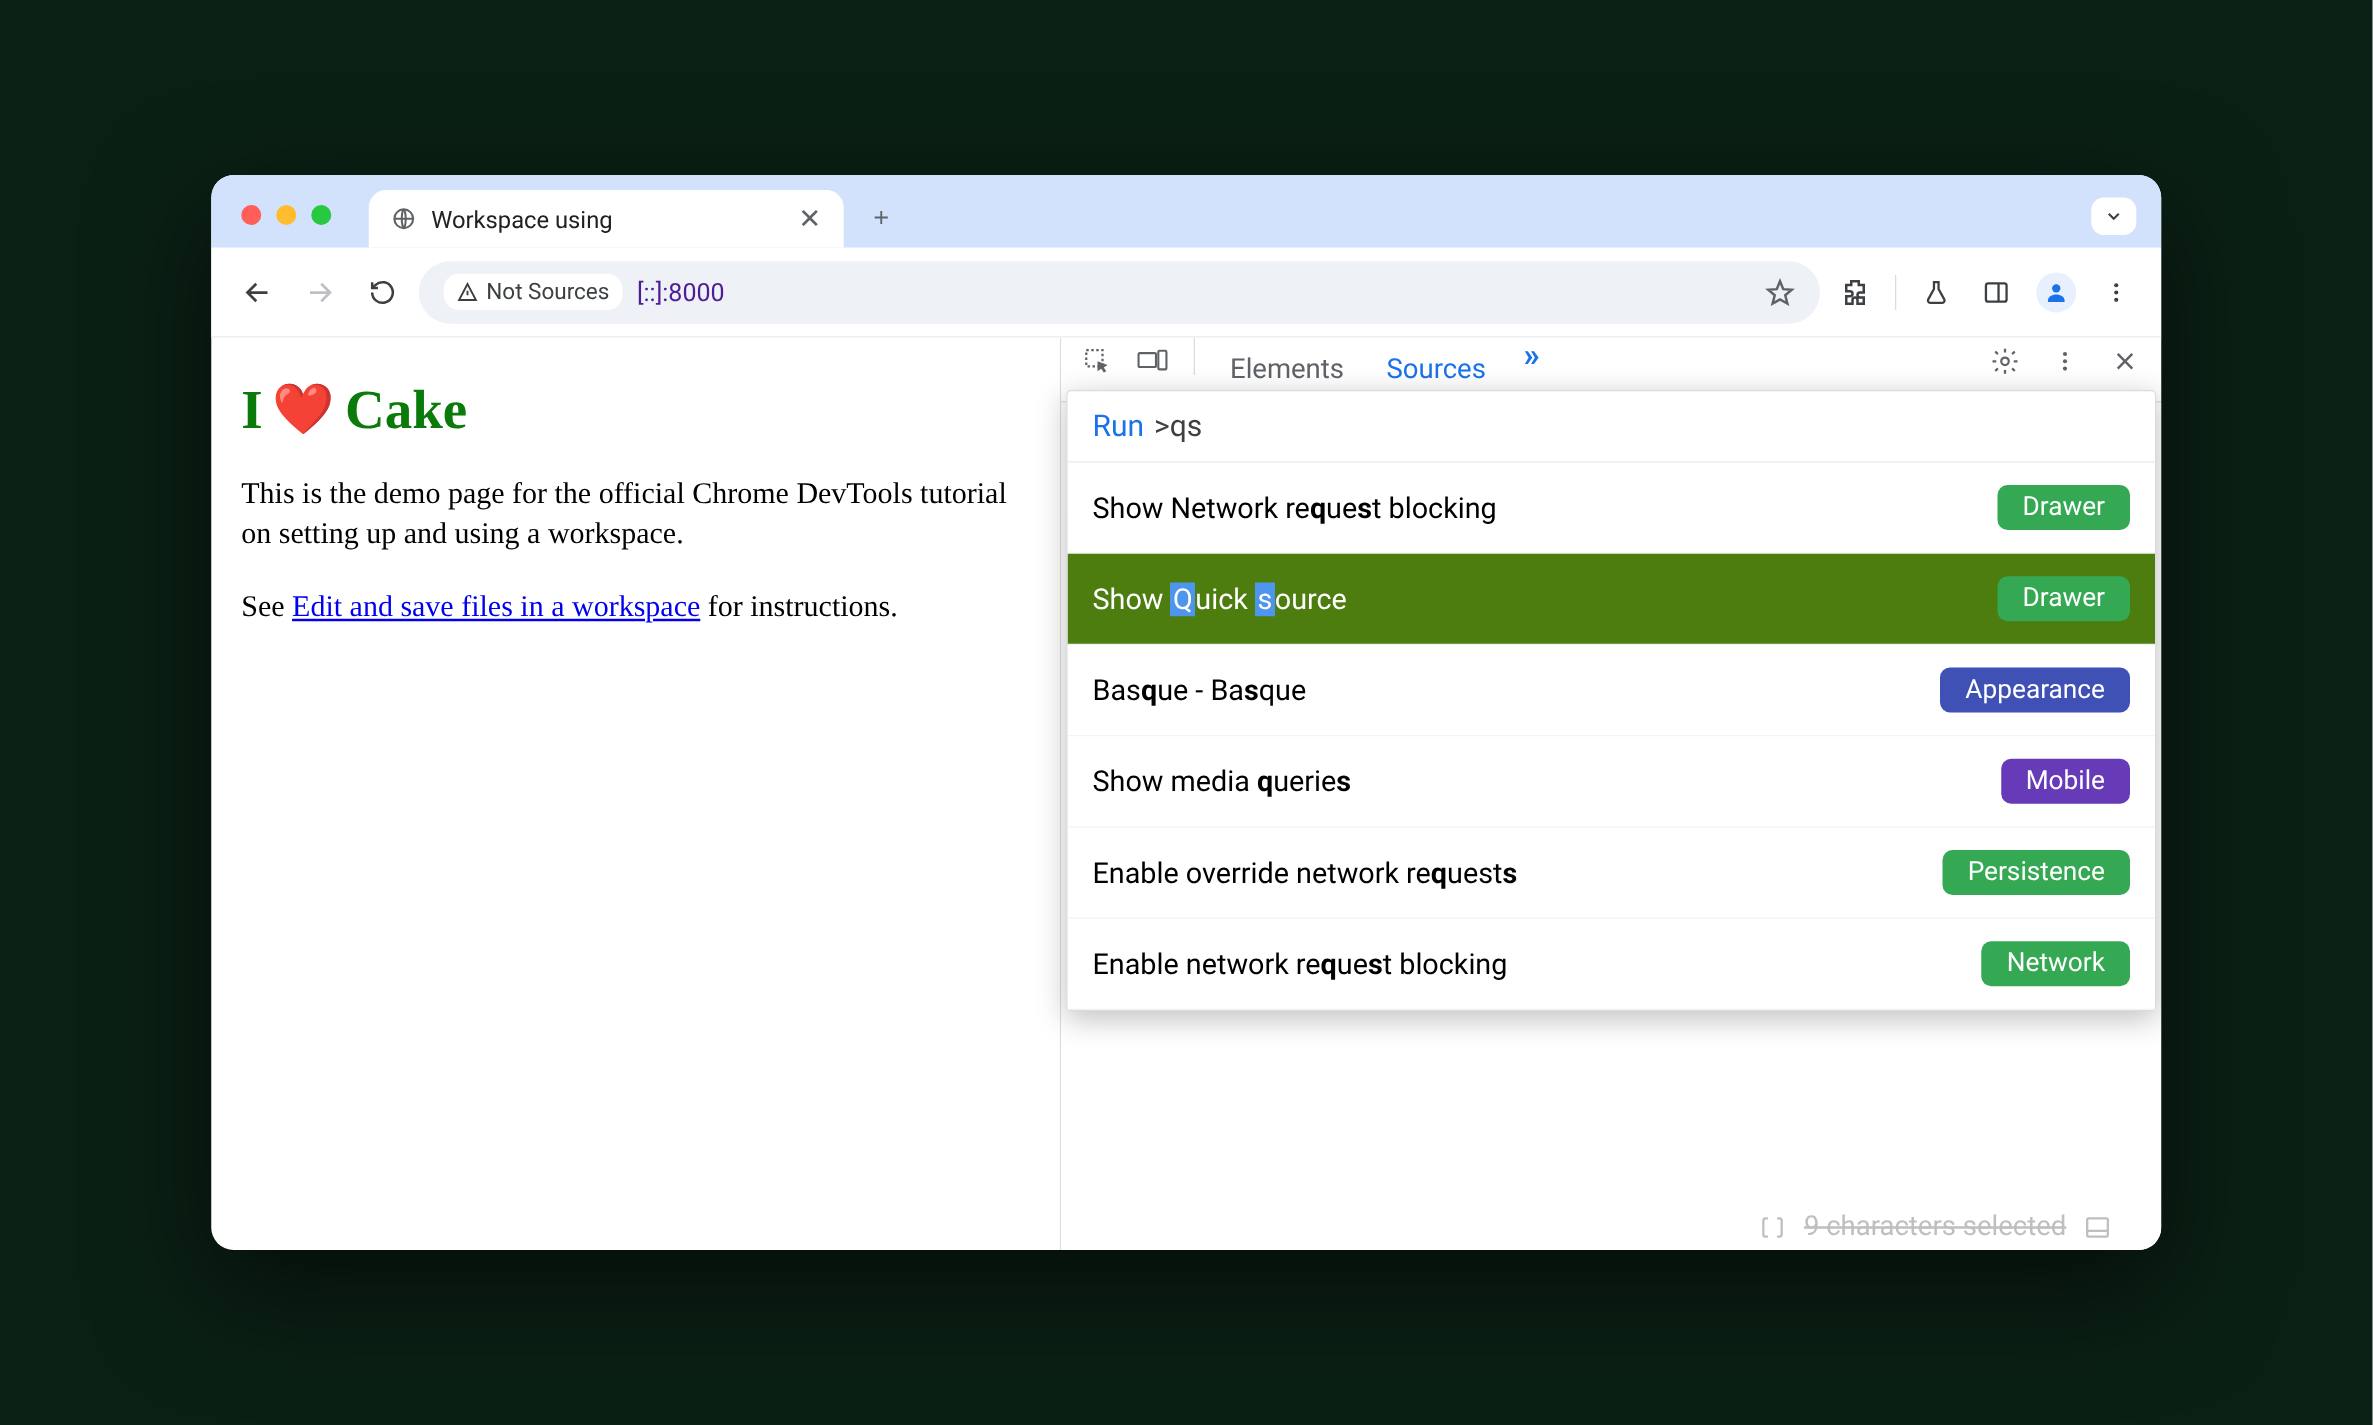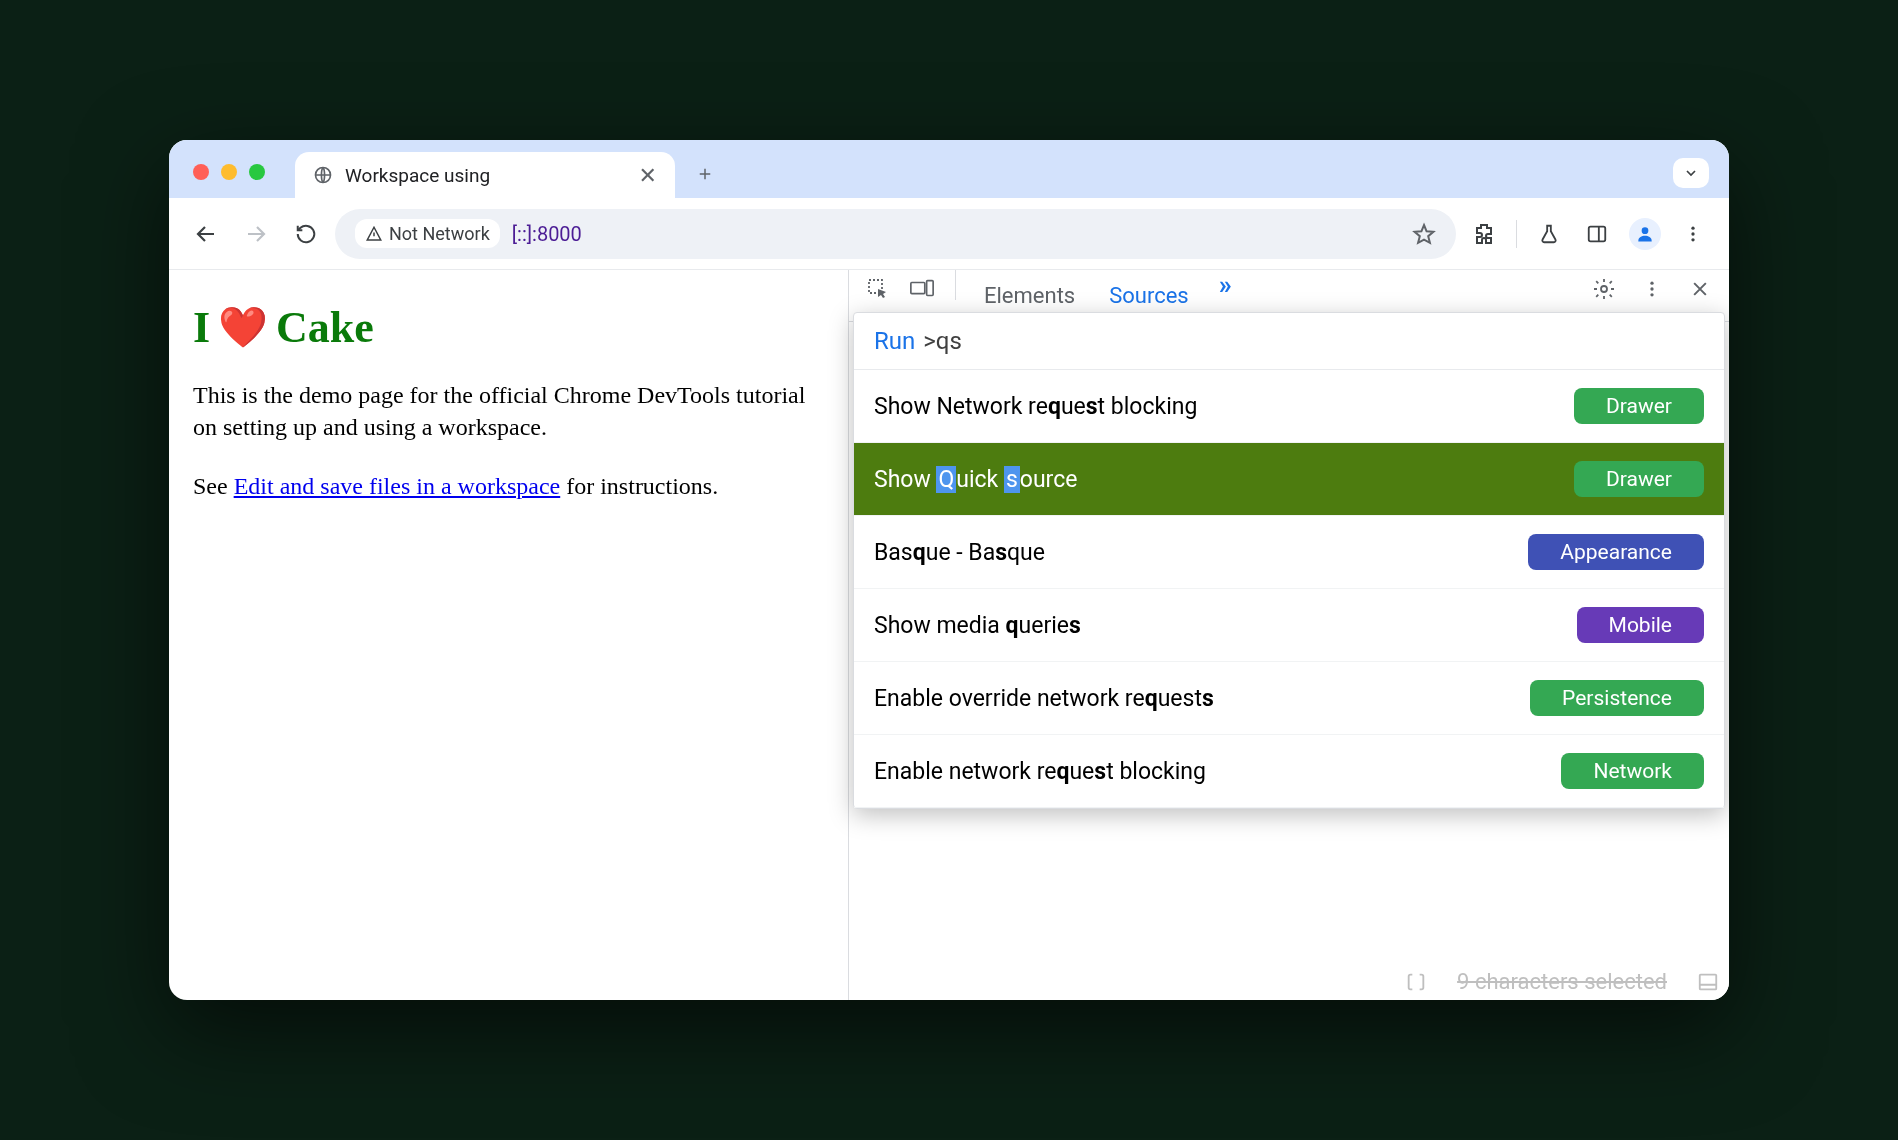--- a/index.html
+++ b/index.html
@@ -101,25 +101,25 @@
 .cmd-panel { position:absolute; top:42px; left:4px; right:4px; background:#fff; border:1px solid #dadce0; box-shadow:0 6px 24px rgba(0,0,0,0.25); border-radius:4px;}
 .cmd-input { padding:14px 20px; border-bottom:1px solid #e8eaed; display:flex; align-items:flex-end; gap:8px; font-size:24px;}
 .cmd-run { color:#1a73e8; }
 .cmd-q { color:#404040; }
 .cmd-list { max-height: 560px; overflow:hidden; }
 .cmd-item { display:flex; align-items:center; padding:18px 20px; border-bottom:1px solid #f1f3f4; font-size:23px; gap:14px;}
 .cmd-item.sel { background:#4d7c0f; color:#fff; }
 .cmd-label { flex:1; }
 .cmd-label b { font-weight:700; }
 .cmd-item.sel .hl { background:#4e95ee; padding:0 2px;}
-.badge { padding:6px 32px; border-radius:8px; font-size:21px; color:#fff; white-space:nowrap;}
+.badge { padding:6px 20px; border-radius:8px; font-size:21px; color:#fff; white-space:nowrap;}
 .b-green { background:#34a853; }
 .b-indigo { background:#3f51b5; }
 .b-purple { background:#673ab7; }
-.dt-footer { position:absolute; bottom:6px; right:10px; left:22px; display:flex; align-items:center; justify-content:flex-end; color:#5f6368; font-size:22px; gap:30px;}
+.dt-footer { position:absolute; bottom:6px; right:40px; left:22px; display:flex; align-items:center; justify-content:flex-end; color:#5f6368; font-size:22px; gap:14px;}
 .dt-footer .obs { text-decoration: line-through; color:#bfbfbf;}
 svg { display:block; }
 </style>
 </head>
 <body>
 
 <div class="window">
 
   <div class="tabbar">
     <div class="traffic">
@@ -167,21 +167,21 @@
           <path d="M3 12a9 9 0 1 0 3-6.7L3 8"></path>
           <path d="M3 3v5h5"></path>
         </svg>
     </div>
     <div class="addr">
       <div class="chip">
         <svg width="18" height="18" viewBox="0 0 24 24" fill="none" stroke="currentColor" stroke-width="2">
             <path d="M12 3L3 20h18L12 3z"></path>
             <path d="M12 10v5M12 18h.01"></path>
           </svg>
-        <span>Not Network</span>
+        <span>Not Sources</span>
       </div>
       <span class="addr-text">[::]:8000</span>
       <span>
         <svg width="24" height="24" viewBox="0 0 24 24" fill="none" stroke="#5f6368" stroke-width="2">
             <path d="M12 3l2.6 6.3 6.8.5-5.2 4.4 1.7 6.6L12 17.6 6.1 20.8l1.7-6.6L2.6 9.8l6.8-.5L12 3z"></path>
           </svg>
       </span>
     </div>
     <div class="iconbtn">
       <svg width="24" height="24" viewBox="0 0 24 24" fill="none" stroke="currentColor" stroke-width="2">

